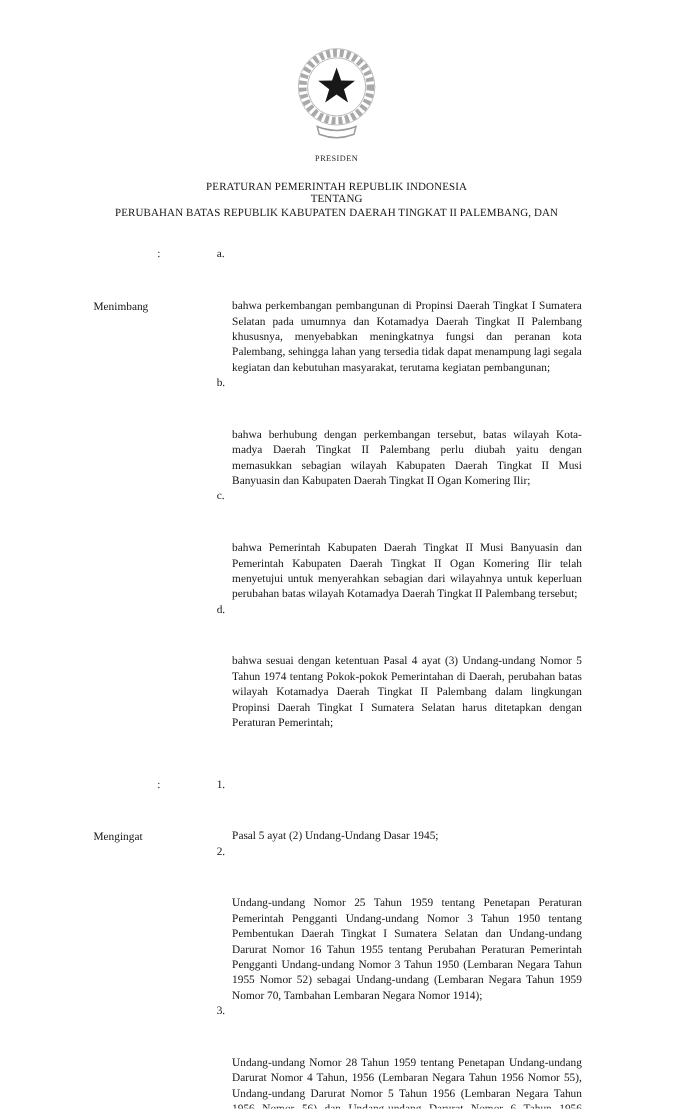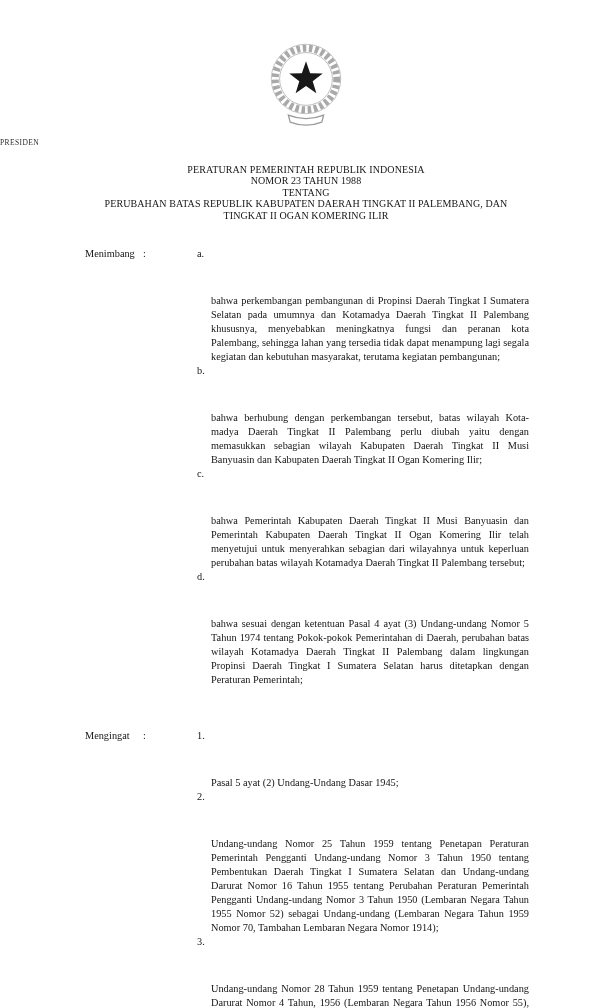--- a/index.html
+++ b/index.html
@@ -14,20 +14,21 @@
     position: relative;
     width: 612px;
     height: 1008px;
     overflow: hidden;
     background: #ffffff;
     padding-top: 40px;
   }
   .emblem-wrap { text-align: center; }
   .emblem { width: 88px; height: 92px; display: inline-block; }
   .agency {
+    text-align: center;
     font-size: 7.5px;
     line-height: 9.5px;
     letter-spacing: 0.4px;
     margin-top: 2px;
     color: #2b2b2b;
   }
   .title-block {
     margin: 16px auto 12px;
     width: 472px;
     text-align: center;
@@ -43,21 +44,21 @@
     color: #151515;
   }
   .body-block {
     margin: 26px 83px 0 85px;
     font-size: 10.3px;
     line-height: 14px;
     color: #151515;
   }
   .section { display: flex; }
   .section + .section { margin-top: 42px; }
-  .sec-label { width: 58px; flex: none; }
+  .sec-label { width: 58px; flex: none; margin-top: 48px; }
   .sec-colon { width: 54px; flex: none; }
   .items { flex: 1; min-width: 0; }
   .item { display: flex; }
   .marker { width: 14px; flex: none; }
   .item-text {
     flex: 1;
     text-align: justify;
     text-justify: inter-word;
     margin-top: 47px;
   }
@@ -76,24 +77,22 @@
       <path d="M30 85 Q50 93 70 85 L68 93 Q50 100 32 93 Z" fill="none" stroke="#9a9a9a" stroke-width="1.5"></path>
     </svg>
   </div>
 
   <div class="agency">
     <div>PRESIDEN</div>
   </div>
 
   <div class="title-block">
     <div>PERATURAN PEMERINTAH REPUBLIK INDONESIA</div>
-    <div>NOMOR 23 TAHUN 1988</div>
     <div>TENTANG</div>
     <div>PERUBAHAN BATAS REPUBLIK KABUPATEN DAERAH TINGKAT II PALEMBANG, DAN</div>
-    <div>TINGKAT II OGAN KOMERING ILIR</div>
   </div>
 
 
   <div class="body-block">
 
     <div class="section">
       <div class="sec-label">Menimbang</div>
       <div class="sec-colon">:</div>
       <div class="items">
         <div class="item">

